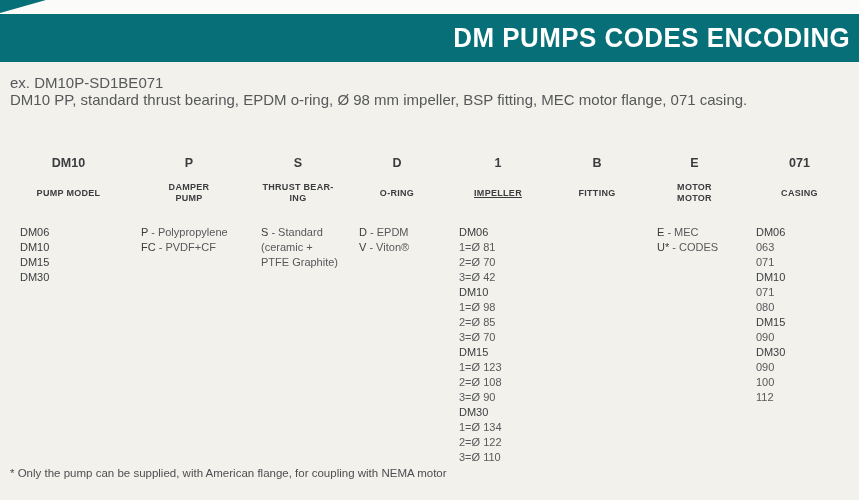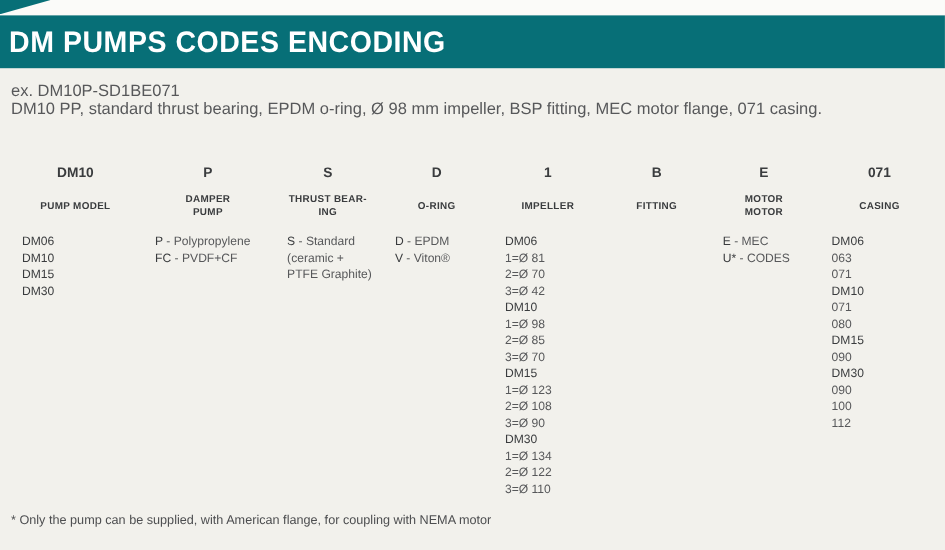--- a/index.html
+++ b/index.html
@@ -25,39 +25,39 @@
     background:var(--top-strip);
   }
   .corner-ribbon{
     position:absolute;left:0;top:0;width:46px;height:13px;
     background:var(--teal);
     clip-path:polygon(0 0,100% 0,0 100%);
   }
   .title-bar{
     position:absolute;left:0;top:14px;width:859px;height:48px;
     background:var(--teal);
-    display:flex;align-items:center;justify-content:flex-start;
+    display:flex;align-items:center;justify-content:flex-end;
   }
   .title-bar h1{
     color:#ffffff;font-size:27px;font-weight:bold;
     letter-spacing:0.5px;
     transform:scaleX(0.96);
   }
   .example{
     position:absolute;left:10px;top:74px;width:840px;
     color:var(--gray-text);font-size:15px;line-height:17px;
   }
   .codes-table{
     position:absolute;left:10px;top:146px;
     display:grid;
     grid-template-columns:117px 116px 94px 96px 98px 92px 95px 107px;
     grid-template-rows:21px 30px 247px;
     column-gap:4px;row-gap:5px;
   }
-  .cell{color:var(--dark-text);}
+  .cell{color:var(--dark-text);margin-top:12px;}
   .code-cell{
     display:flex;align-items:center;justify-content:center;
     font-weight:bold;font-size:12.5px;
   }
   .label-cell{
     display:flex;flex-direction:column;align-items:center;justify-content:center;
     font-weight:bold;font-size:9px;letter-spacing:0.3px;
     line-height:11px;text-align:center;
   }
   .body-cell{
@@ -119,21 +119,21 @@
     </div>
     <div class="cell code-cell code-cell-bg col-even" style="grid-area: 1 / 4;">D</div>
     <div class="cell label-cell label-cell-bg col-even" style="grid-area: 2 / 4;">
       <div>O-RING</div>
     </div>
     <div class="cell body-cell body-cell-bg col-even" style="grid-area: 3 / 4;">
       <div class="body-line"><span class="b">D</span><span class="r"> - EPDM</span></div>
       <div class="body-line"><span class="b">V</span><span class="r"> - Viton®</span></div>
     </div>
     <div class="cell code-cell code-cell-bg col-odd" style="grid-area: 1 / 5;">1</div>
-    <div class="cell label-cell label-cell-bg col-odd" style="grid-area: 2 / 5;">
+    <div class="cell label-cell label-cell-bg col-odd" style="grid-area: 2 / 5; text-decoration: underline;">
       <div>IMPELLER</div>
     </div>
     <div class="cell body-cell body-cell-bg col-odd" style="grid-area: 3 / 5;">
       <div class="body-line"><span class="b">DM06</span></div>
       <div class="body-line"><span class="r">1=Ø 81</span></div>
       <div class="body-line"><span class="r">2=Ø 70</span></div>
       <div class="body-line"><span class="r">3=Ø 42</span></div>
       <div class="body-line"><span class="b">DM10</span></div>
       <div class="body-line"><span class="r">1=Ø 98</span></div>
       <div class="body-line"><span class="r">2=Ø 85</span></div>

